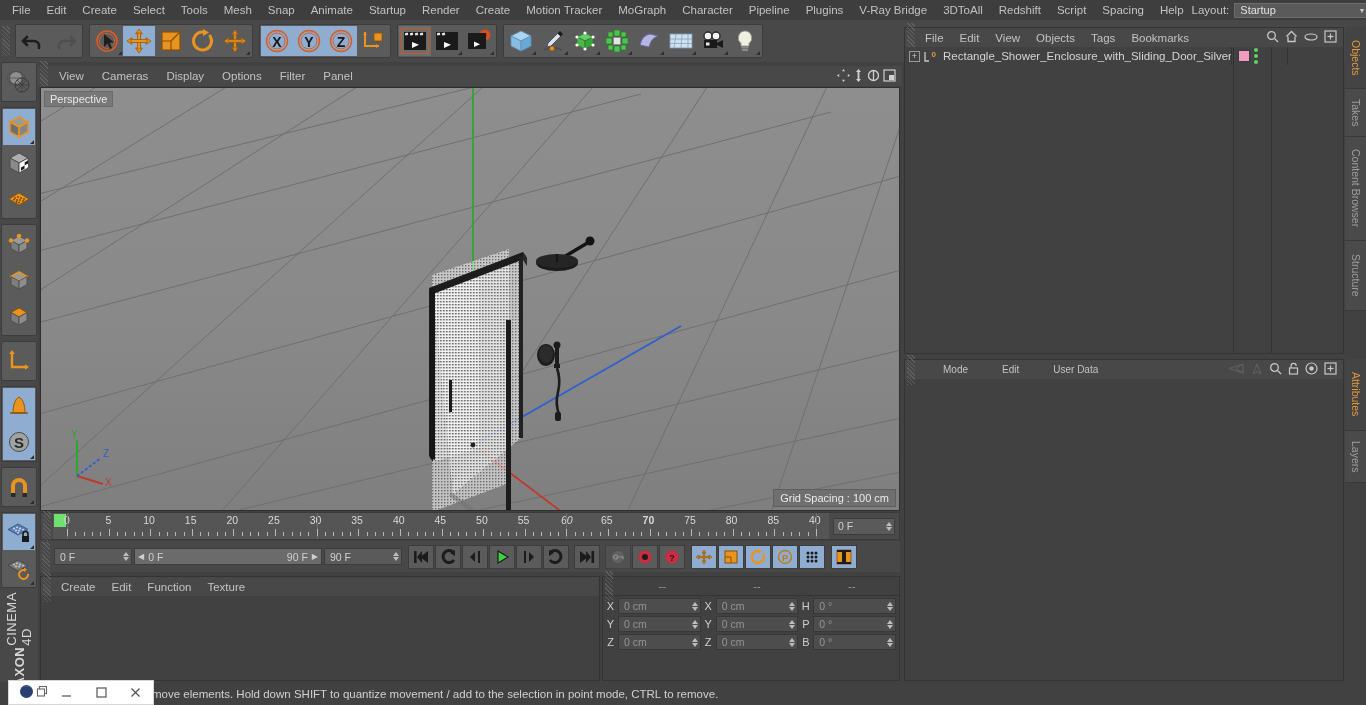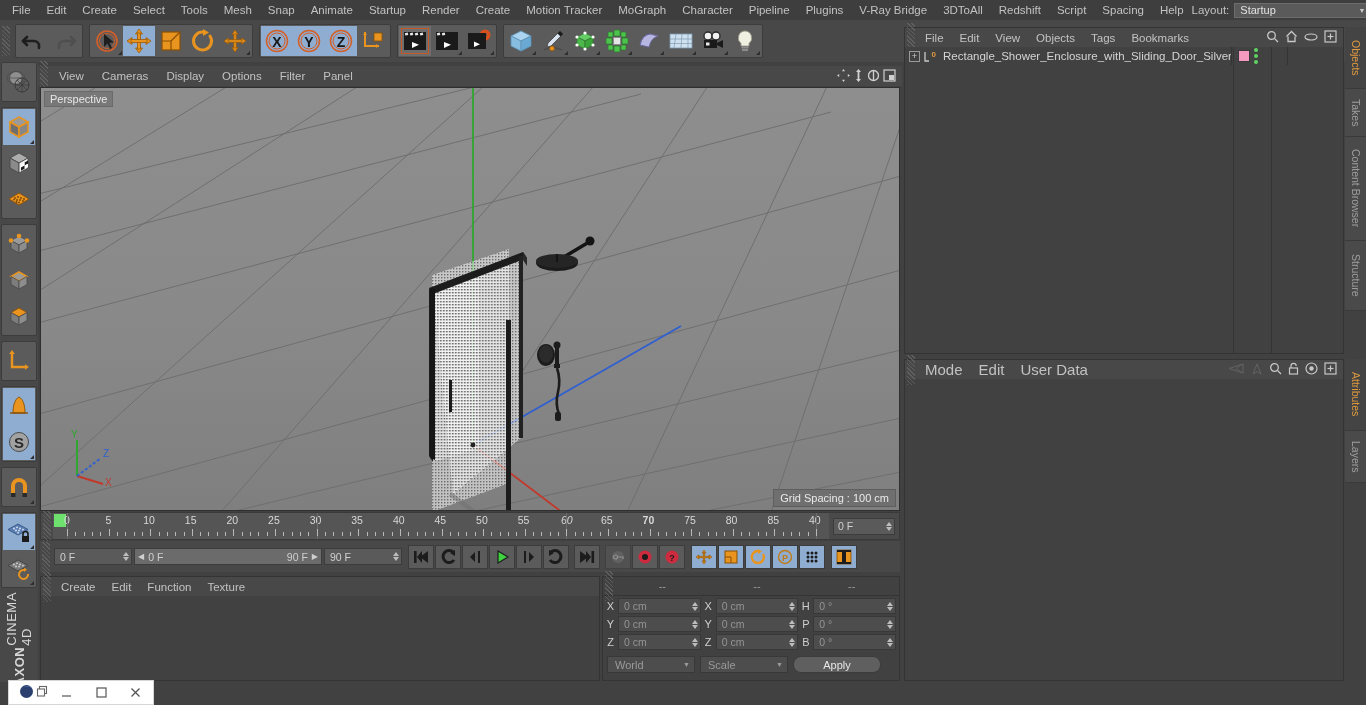--- a/index.html
+++ b/index.html
@@ -225,21 +225,21 @@
   .om-greendots { display: flex; flex-direction: column; gap: 2px; }
   .om-greendots i { width: 4px; height: 4px; border-radius: 50%; background: #5fd35f; display: block; }
   .om-vsep { position: absolute; top: 0; bottom: 0; width: 1px; background: #343434; }
 
   
   .attrmgr {
     position: absolute; left: 904px; top: 359px; width: 440px; height: 322px;
     background: #414141; border: 1px solid #343434;
   }
   .am-menubar { height: 19px; display: flex; align-items: center; background: #484848; }
-  .am-menubar .ami { padding: 0 8px; font-size: 15px; color: #c2c2c2; }
+  .am-menubar .ami { padding: 0 8px; font-size: 10px; color: #c2c2c2; margin-left: 18px; }
   .am-icons { margin-left: auto; display: flex; gap: 6px; padding-right: 6px; align-items: center; }
   .am-body { height: 301px; background: #414141; }
 
   
   .rtabs-top { position: absolute; left: 1345px; top: 27px; width: 21px; height: 327px; }
   .rtabs-bot { position: absolute; left: 1345px; top: 359px; width: 21px; height: 322px; }
   .rtab {
     width: 21px; background: #4a4a4a; border-bottom: 1px solid #3a3a3a;
     writing-mode: vertical-rl; text-orientation: mixed;
     display: flex; align-items: center; justify-content: center;
@@ -1204,31 +1204,20 @@
         <span class="co-lbl">B</span>
         <span class="co-in">
           <span>0 °</span>
           <span class="spin">
               <i class="up"></i>
               <i class="dn"></i>
             </span>
         </span>
       </div>
     </div>
-    <div class="co-foot">
-      <div class="co-sel">
-        <span>World</span>
-        <span style="font-size:7px">▼</span>
-      </div>
-      <div class="co-sel">
-        <span>Scale</span>
-        <span style="font-size:7px">▼</span>
-      </div>
-      <div class="co-apply">Apply</div>
-    </div>
   </div>
 
   <div class="objmgr">
     <div class="om-menubar">
       <div class="grip"></div>
       <div class="omi">File</div>
       <div class="omi">Edit</div>
       <div class="omi">View</div>
       <div class="omi">Objects</div>
       <div class="omi">Tags</div>
@@ -1339,20 +1328,23 @@
     <div class="rtab active" style="height:62px">Objects</div>
     <div class="rtab" style="height:48px">Takes</div>
     <div class="rtab" style="height:104px">Content Browser</div>
     <div class="rtab" style="height:70px">Structure</div>
   </div>
   <div class="rtabs-bot">
     <div class="rtab active" style="height:72px">Attributes</div>
     <div class="rtab" style="height:52px">Layers</div>
   </div>
 
+  <div class="statusbar">
+    <div class="status-text">move elements. Hold down SHIFT to quantize movement / add to the selection in point mode, CTRL to remove.</div>
+  </div>
 
   <div class="taskbar">
     <div class="tb-icon">
       <span>
         <svg width="15" height="15" viewBox="0 0 15 15">
             <circle cx="7.5" cy="7.5" r="6.5" fill="#2a3f6e"></circle>
             <path d="M2 6 a6.5 6.5 0 0 1 11 -1.5 a7 7 0 0 0 -11 1.5 Z" fill="#6f8fd0"></path>
           </svg>
       </span>
       <span>

